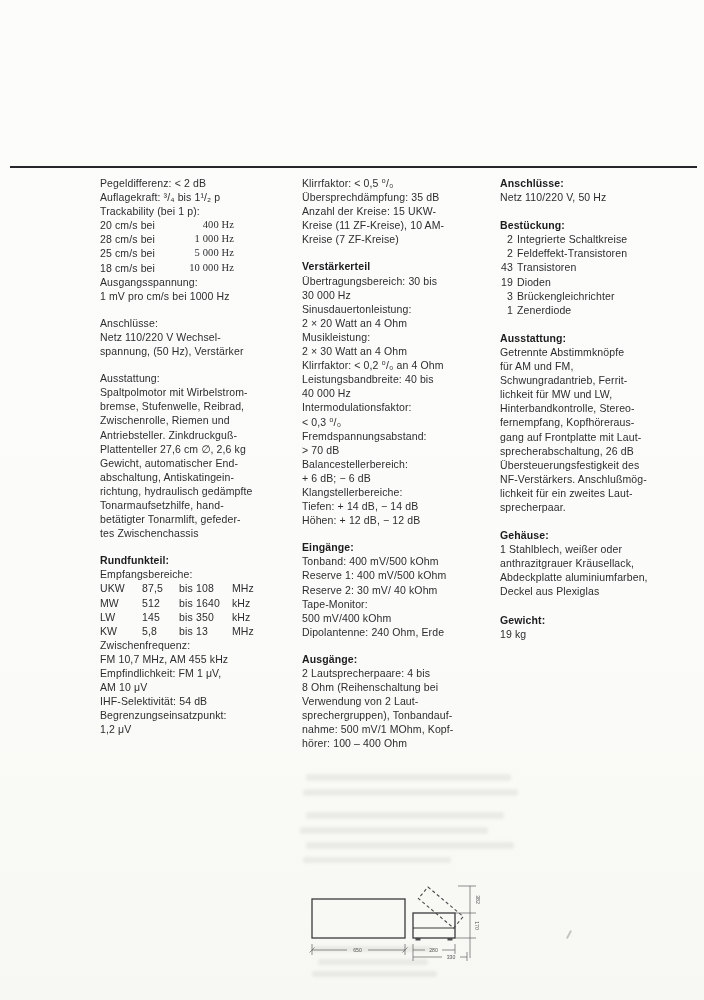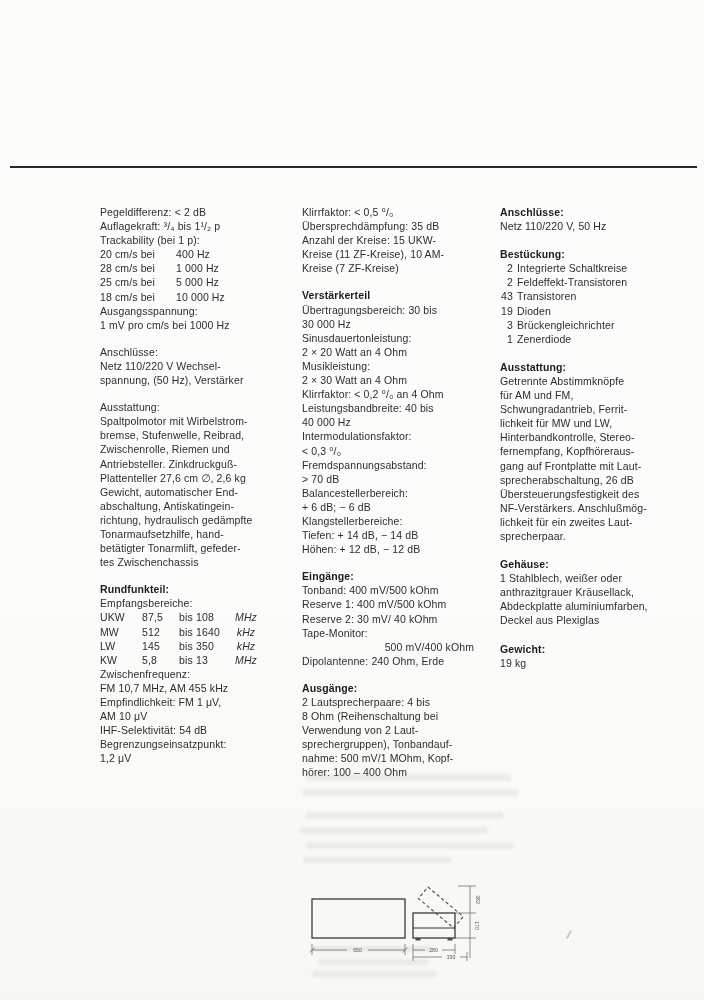--- a/index.html
+++ b/index.html
@@ -4,37 +4,37 @@
 <style>
   html,body{margin:0;padding:0;}
   body{
     width:704px;height:1000px;position:relative;overflow:hidden;
     background:linear-gradient(180deg,#fcfcfb 0%,#fbfbf9 60%,#f7f7f3 100%);
     font-family:"Liberation Sans","DejaVu Sans",sans-serif;
     color:#2d2d2f;
   }
   .page{position:absolute;inset:0;}
   .rule{position:absolute;left:10px;top:166px;width:687px;height:2.4px;background:#27272b;}
-  .col{position:absolute;top:205px;font-size:10.5px;line-height:14.1px;letter-spacing:.12px;}
+  .col{position:absolute;top:176px;font-size:10.5px;line-height:14.1px;letter-spacing:.12px;}
   .col-1{left:100px;width:198px;}
   .col-2{left:302px;width:190px;}
   .col-3{left:500px;width:180px;}
   .spec-block{margin-bottom:13px;}
   .col-3 .spec-block{margin-bottom:14px;}
   .line{white-space:nowrap;}
   .head{font-weight:bold;color:#1c1c1e;}
   .pair{display:grid;grid-template-columns:76px 58px;}
-  .pair .v{}
+  .pair .v{text-align:right;font-family:Liberation Serif, serif;}
   .band{display:grid;grid-template-columns:42px 32px 22px 36px 28px;}
   .band .b1,.band .b3{text-align:left;}
   .band .b2{padding-left:5px;}
-  .band .b4{text-align:center;font-style:italic;}
+  .band .b4{text-align:left;}
   .numrow{display:grid;grid-template-columns:13px 1fr;column-gap:4px;}
   .numrow .n{text-align:right;}
-  .right-line{width:172px;text-align:right;}
+  .right-line{width:172px;}
   
   .ghost{position:absolute;background:#96968e;opacity:.14;filter:blur(1.8px);border-radius:2px;}
   .artifact{position:absolute;width:1.5px;height:9px;background:#9a9a96;transform:rotate(28deg);opacity:.55;}
   svg text{font-family:"Liberation Sans","DejaVu Sans",sans-serif;}
   .drawing{position:absolute;left:298px;top:858px;}
 </style>
 </head>
 <body>
 
 <div class="page">

